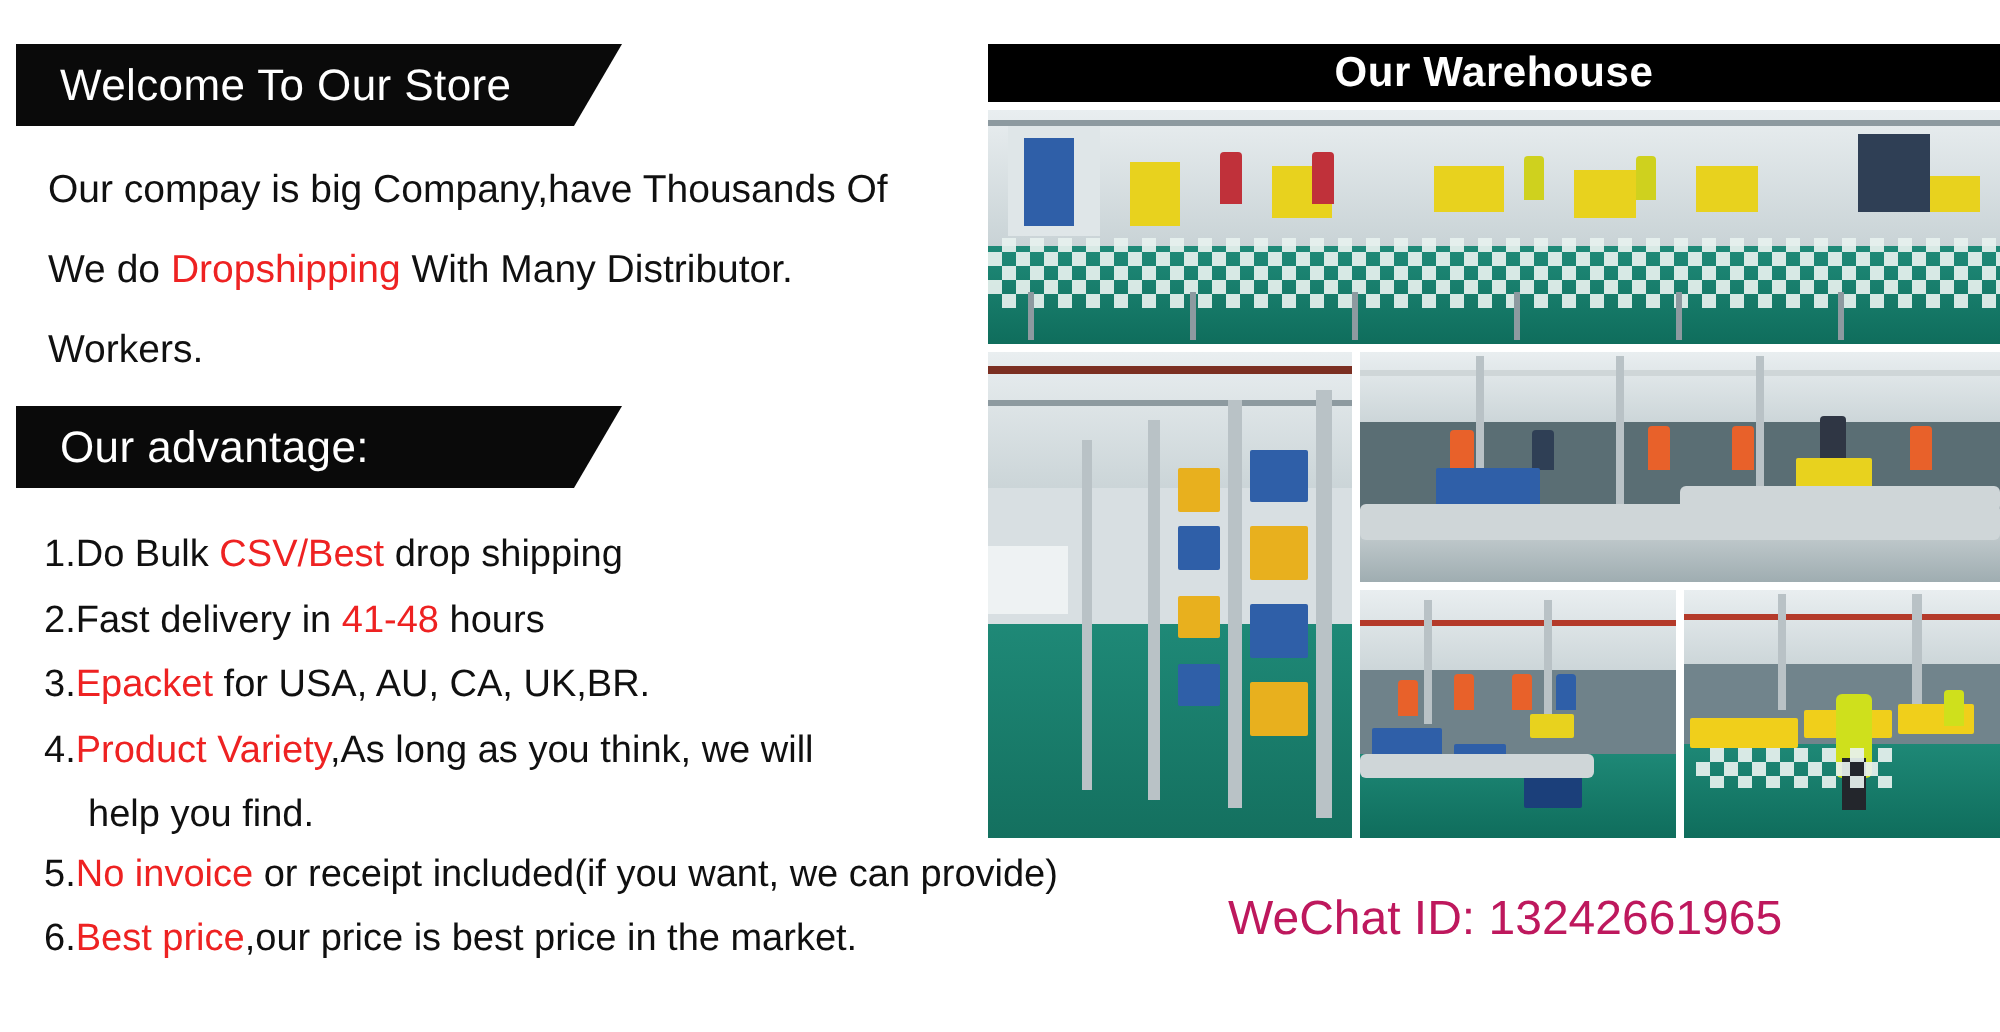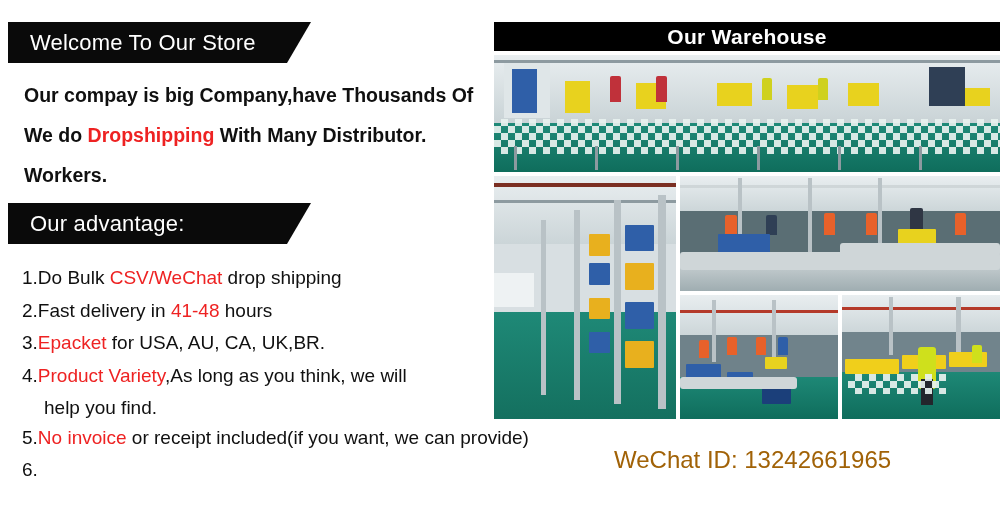--- a/index.html
+++ b/index.html
@@ -77,21 +77,21 @@
 
   .intro {
     position: absolute;
     left: 24px;
     top: 80px;
     width: 462px;
     font-size: 19.5px;
     color: #101010;
     line-height: 31px;
   }
-  .intro p { margin: 0 0 9px 0; font-weight: bold; }
+  .intro p { margin: 0 0 9px 0; }
   .hl { color: #ee2222; }
 
   .adv-list {
     position: absolute;
     left: 22px;
     top: 263px;
     width: 600px;
     font-size: 19px;
     color: #101010;
     line-height: 29.5px;
@@ -143,21 +143,21 @@
   .p-rt    { width: 320px; height: 115px; margin: 4px 0 0 4px; }
   .p-rb1   { width: 158px; height: 124px; margin: 4px 0 0 4px; }
   .p-rb2   { width: 158px; height: 124px; margin: 4px 0 0 4px; }
   .right-stack { display: flex; flex-direction: column; }
 
   .wechat {
     position: absolute;
     left: 614px;
     top: 446px;
     font-size: 24px;
-    color: #a16207;
+    color: #be185d;
     z-index: 6;
     white-space: nowrap;
   }
 
   
   .ph { position: absolute; }
   .floor {
     position: absolute; left: 0; right: 0; bottom: 0;
     background: linear-gradient(#1f8a78, #0f6d5c);
   }
@@ -198,41 +198,42 @@
       <p>Workers.</p>
     </div>
 
     <div class="banner banner--advantage">
       <span>Our advantage:</span>
     </div>
 
     <div class="adv-list" id="adv-list">
         <div class="adv-row">
           <span class="adv-num">1.</span>
-          <span class="adv-txt"><span>Do Bulk </span><span class="hl">CSV/WeChat</span><span> drop shipping</span></span>
+          <span class="adv-txt"><span>Do Bulk </span><span class="hl">CSV/Best</span><span> drop shipping</span></span>
         </div>
         <div class="adv-row">
           <span class="adv-num">2.</span>
           <span class="adv-txt"><span>Fast delivery in </span><span class="hl">41-48</span><span> hours</span></span>
         </div>
         <div class="adv-row">
           <span class="adv-num">3.</span>
           <span class="adv-txt"><span class="hl">Epacket</span><span> for USA, AU, CA, UK,BR.</span></span>
         </div>
         <div class="adv-row">
           <span class="adv-num">4.</span>
           <span class="adv-txt"><span class="hl">Product Variety</span><span>,As long as you think, we will</span></span>
         </div>
         <div class="adv-sub">help you find.</div>
         <div class="adv-row">
           <span class="adv-num">5.</span>
           <span class="adv-txt"><span class="hl">No invoice</span><span> or receipt included(if you want, we can provide)</span></span>
         </div>
         <div class="adv-row">
           <span class="adv-num">6.</span>
+          <span class="adv-txt"><span class="hl">Best price</span><span>,our price is best price in the market.</span></span>
         </div>
       </div>
   </div>
 
   <div class="right-col">
     <div class="wh-title">Our Warehouse</div>
 
     <div class="grid">
 
       <div class="photo p-top">

